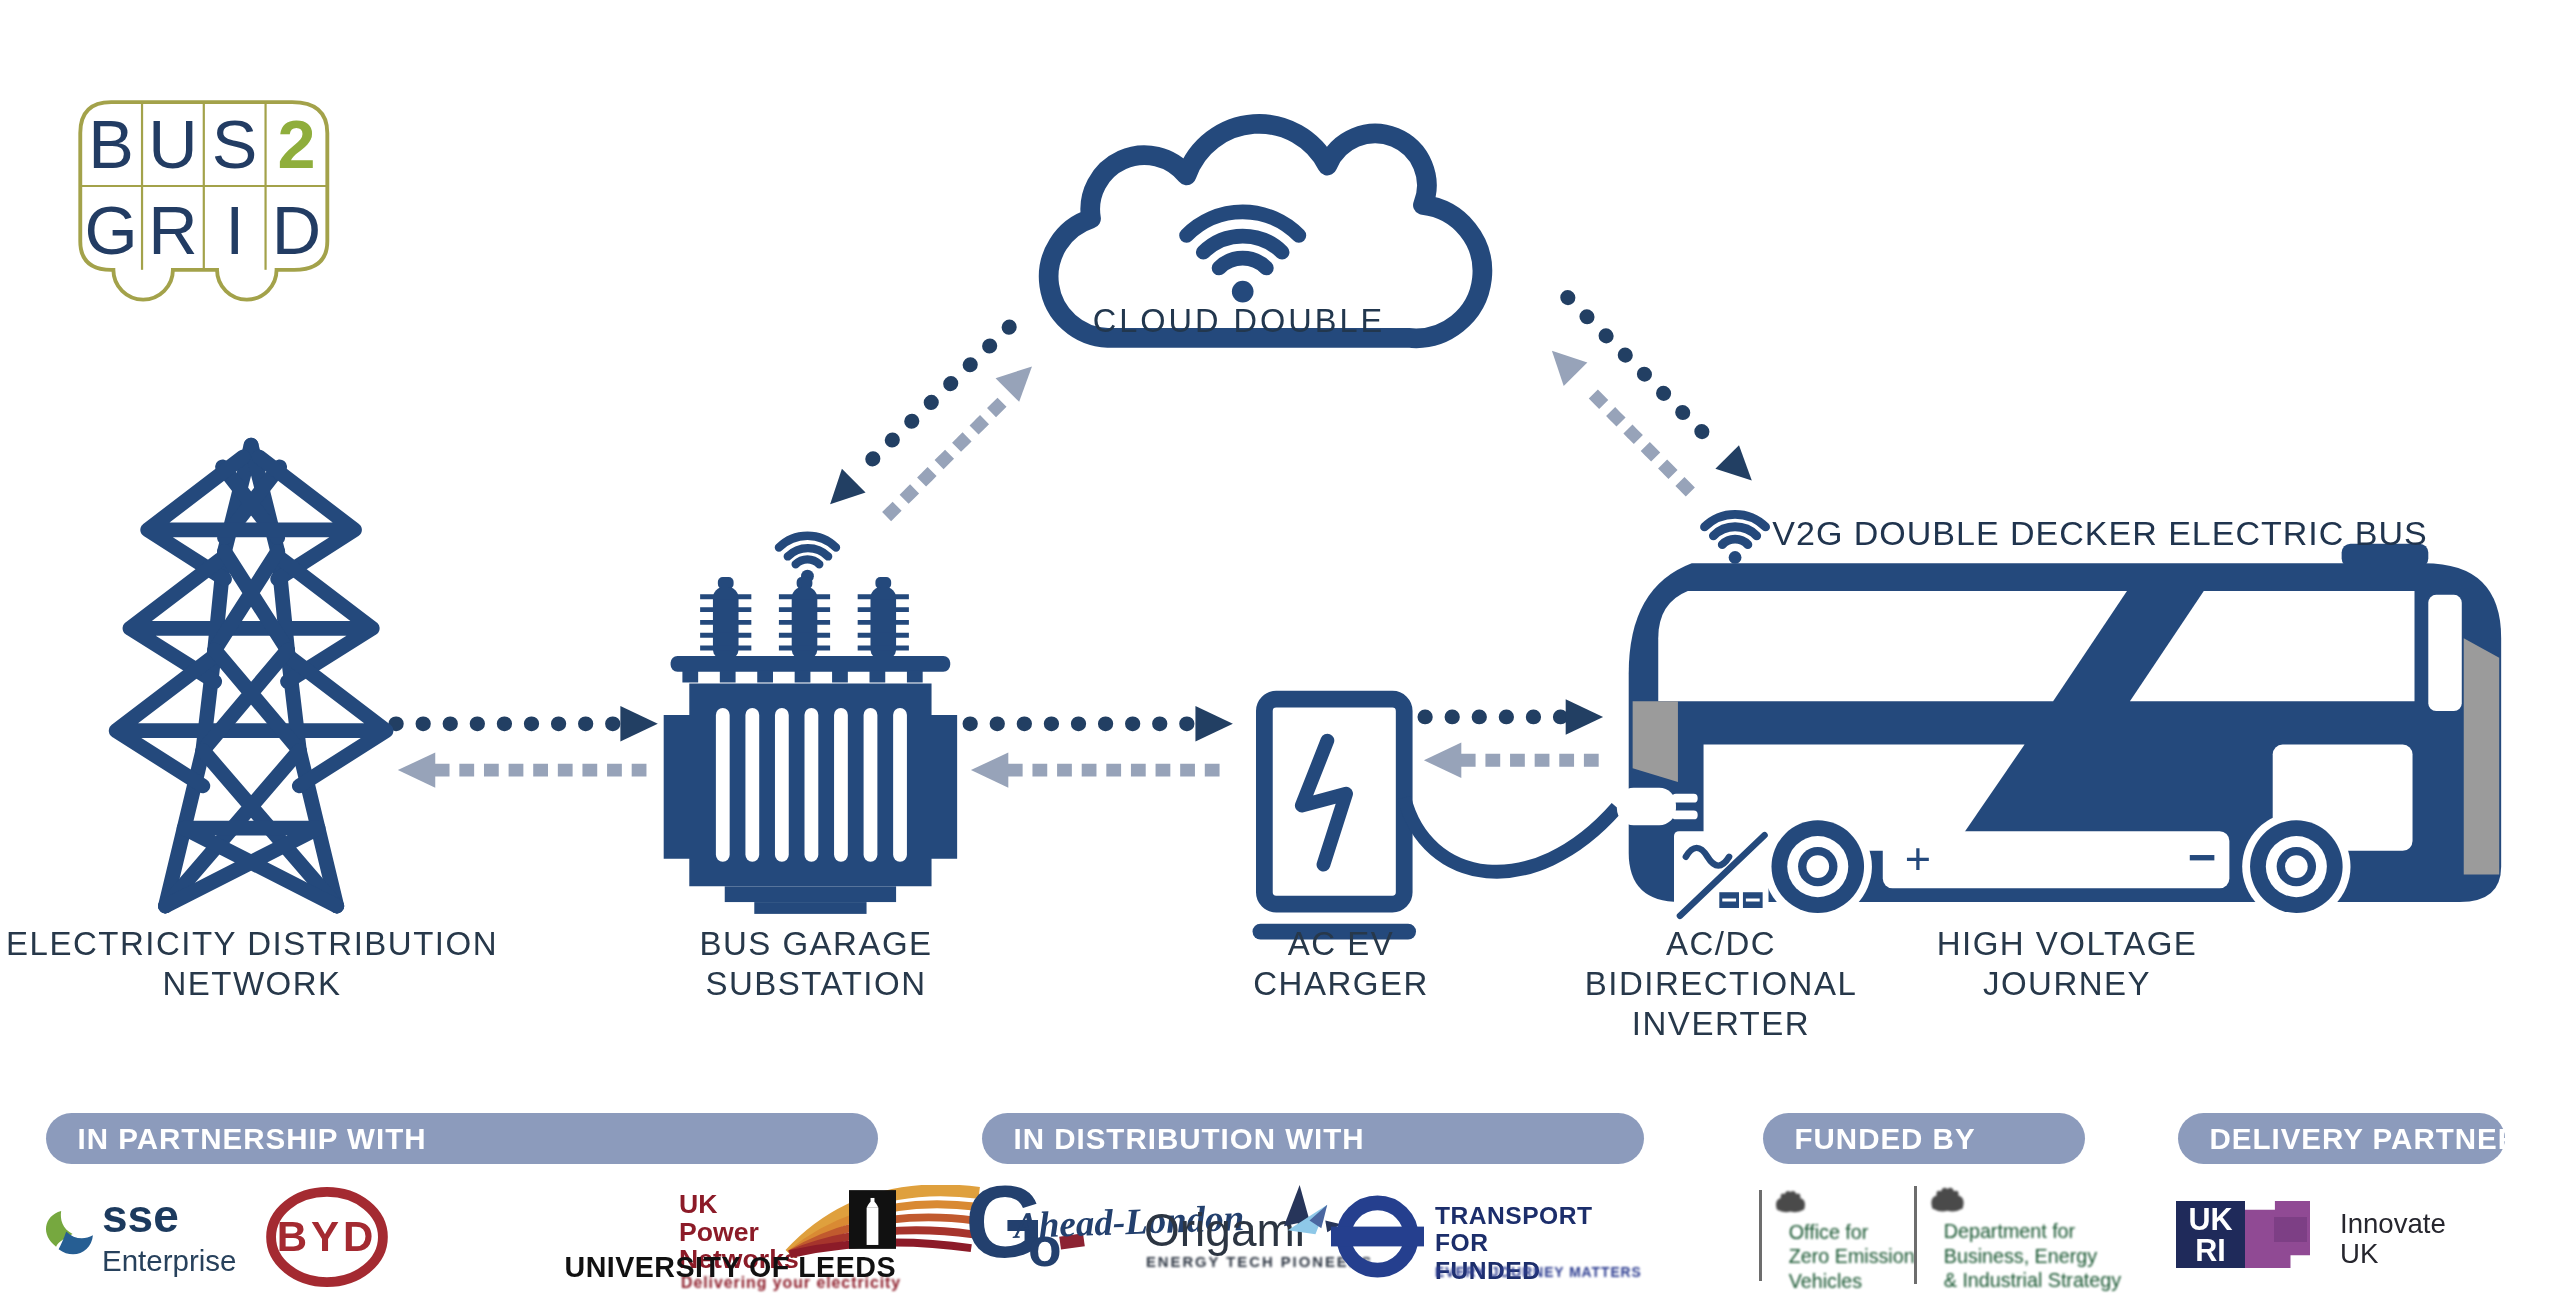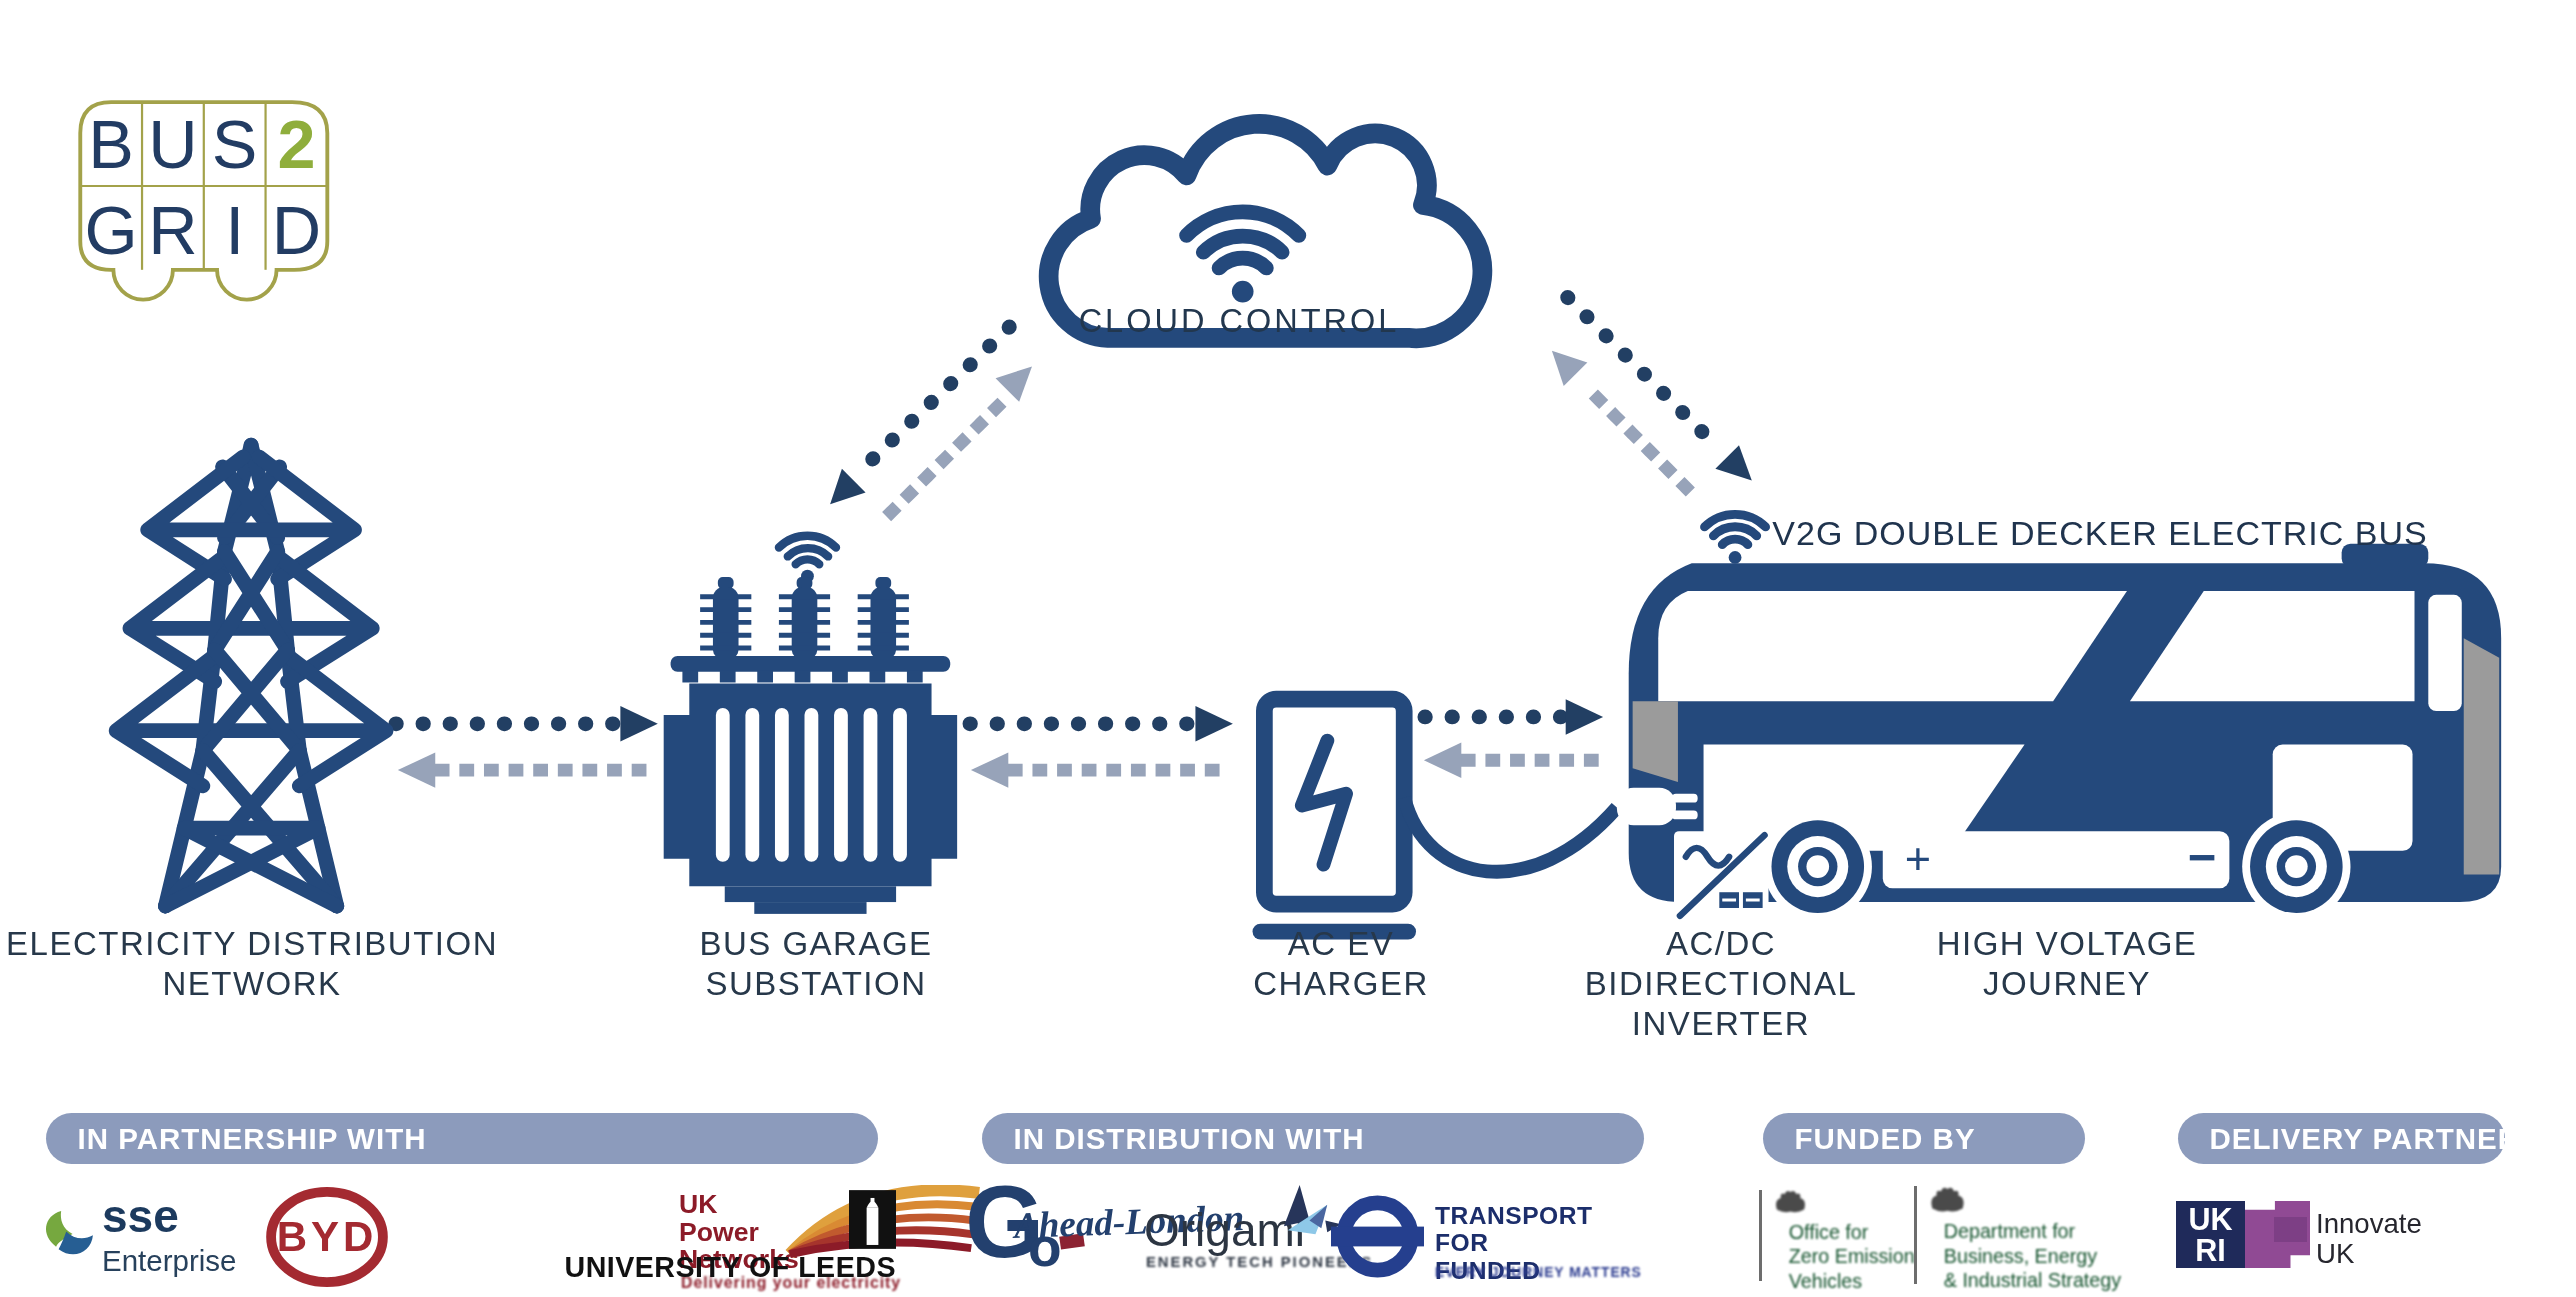--- a/index.html
+++ b/index.html
@@ -247,21 +247,21 @@
         <rect x="1698" y="823" width="26" height="9" rx="4" class="wfill"></rect>
       </g>
     </g>
 
     <g>
       <circle cx="1762" cy="566" r="6.5" class="nfill"></circle>
       <path d="M1749 553 A18 18 0 0 1 1775 553 M1740 544 A31 31 0 0 1 1784 544 M1731 535 A44 44 0 0 1 1793 535" class="nstroke" style="stroke-width:9;stroke-linecap:round"></path>
     </g>
   </svg>
 
-  <div class="cloud-lbl" style="left:1239px;top:303px">CLOUD CONTROL</div>
+  <div class="cloud-lbl" style="left:1239px;top:303px">CLOUD DOUBLE</div>
   <div class="bus-title" style="left:2100px;top:514px">V2G DOUBLE DECKER ELECTRIC BUS</div>
 
   <div class="lbl" style="left:246px;top:924px">
     <span>ELECTRICITY DISTRIBUTION</span>
     <span>NETWORK</span>
   </div>
   <div class="lbl" style="left:810px;top:924px">
     <span>BUS GARAGE</span>
     <span>SUBSTATION</span>
   </div>
@@ -383,20 +383,20 @@
     </div>
   </div>
 
   <div class="abs" style="left:2176px;top:1201px">
     <div class="ukri-box" style="left:0;top:0;width:69px;height:67px">
       <div>UK</div>
       <div>RI</div>
     </div>
     <div class="ukri-purple" style="left:69px;top:0;width:65px;height:67px"></div>
     <div style="position:absolute;left:98px;top:15.8px;width:33px;height:25.6px;background:#7d3f85"></div>
-    <div class="innovate-txt" style="position:absolute;left:140px;top:7.9px">
+    <div class="innovate-txt" style="position:absolute;left:164px;top:7.9px">
       <div>Innovate</div>
       <div>UK</div>
     </div>
   </div>
 
 </div>
 
 
 </body></html>

